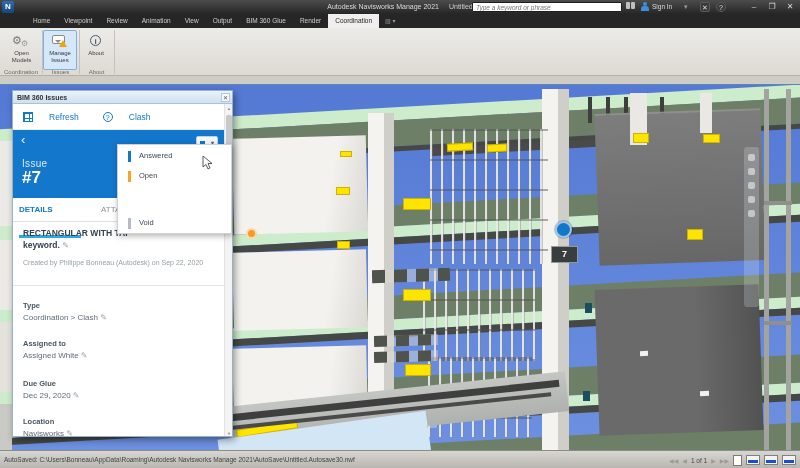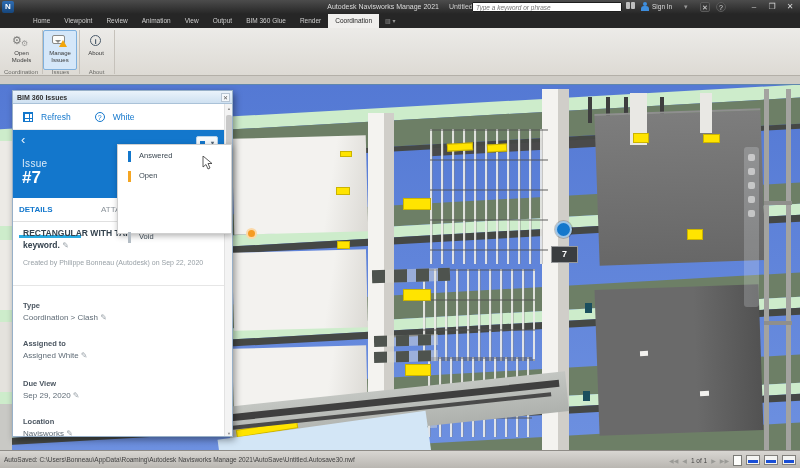--- a/index.html
+++ b/index.html
@@ -82,21 +82,21 @@
   
   .panel { position:absolute; left:12px; top:90px; width:221px; height:347px; background:#fff;
     border:1px solid #98b0c8; box-shadow:2px 3px 7px rgba(0,0,0,.4); z-index:50; overflow:hidden; }
   .p-title { position:absolute; left:0; top:0; width:100%; height:13px;
     background:linear-gradient(#eaf3fb,#cfe1f1); border-bottom:1px solid #aac2d8;
     font-size:7px; font-weight:bold; color:#333; line-height:13px; padding-left:4px; }
   .p-close { position:absolute; right:2px; top:2px; width:9px; height:9px; font-size:6px; line-height:9px;
     text-align:center; color:#555; border:1px solid #b8c6d4; background:#f4f8fb; }
   .p-toolbar { position:absolute; left:0; top:13px; width:100%; height:26px; background:#fff;
     border-bottom:1px solid #ececec; display:flex; align-items:center; padding-left:10px; gap:5px; }
-  .t-item { display:flex; align-items:center; gap:8px; color:#1377cc; font-size:8.5px; }
+  .t-item { display:flex; align-items:center; gap:16px; color:#1377cc; font-size:8.5px; }
   .grid-ic { width:10px; height:10px; border:1px solid #1377cc;
     background-image:linear-gradient(#1377cc 1px,transparent 1px),linear-gradient(90deg,#1377cc 1px,transparent 1px);
     background-size:5px 5px; }
   .q-ic { width:10px; height:10px; border:1px solid #1377cc; border-radius:50%; font-size:7px;
     line-height:10px; text-align:center; color:#1377cc; }
   .t-gap { width:14px; }
   .p-head { position:absolute; left:0; top:39px; width:100%; height:68px; background:#1377cc; color:#fff; }
   .back { position:absolute; left:8px; top:3px; font-size:13px; line-height:13px; color:#e8f2fb; }
   .issue-lbl { position:absolute; left:9px; top:28px; font-size:10px; letter-spacing:.3px; color:#dcebf8; }
   .issue-num { position:absolute; left:9px; top:38px; font-size:17px; font-weight:bold; }
@@ -326,21 +326,21 @@
     <div class="p-close">✕</div>
 
     <div class="p-toolbar">
       <div class="t-item">
         <span class="grid-ic"></span>
         <span>Refresh</span>
       </div>
       <div class="t-gap"></div>
       <div class="t-item">
         <span class="q-ic">?</span>
-        <span>White</span>
+        <span>Clash</span>
       </div>
     </div>
 
     <div class="p-head">
       <div class="back">‹</div>
       <div class="issue-lbl">Issue</div>
       <div class="issue-num">#7</div>
       <div class="status-trigger">
           <i></i>
           <b>▾</b>
@@ -366,23 +366,23 @@
         <span>Coordination &gt; Clash</span>
         <span class="pencil">✎</span>
       </div>
 
       <div class="fld-l" style="top:117px;">Assigned to</div>
       <div class="fld-v" style="top:129px;">
         <span>Assigned White</span>
         <span class="pencil">✎</span>
       </div>
 
-      <div class="fld-l" style="top:157px;">Due View</div>
+      <div class="fld-l" style="top:157px;">Due Glue</div>
       <div class="fld-v" style="top:169px;">
-        <span>Sep 29, 2020</span>
+        <span>Dec 29, 2020</span>
         <span class="pencil">✎</span>
       </div>
 
       <div class="fld-l" style="top:195px;">Location</div>
       <div class="fld-v" style="top:207px;">
         <span>Navisworks</span>
         <span class="pencil">✎</span>
       </div>
     </div>
 
@@ -395,21 +395,21 @@
 
   <div class="dropdown">
     <div class="dd-item" style="top:4px;">
       <span class="dd-bar" style="background:#1377cc;"></span>
       <span class="dd-lbl">Answered</span>
     </div>
     <div class="dd-item" style="top:24px;">
       <span class="dd-bar" style="background:#f5a623;"></span>
       <span class="dd-lbl">Open</span>
     </div>
-    <div class="dd-item" style="top:85px;padding-left:44px;">
+    <div class="dd-item" style="top:71px;padding-left:44px;">
       <span class="dd-bar" style="background:#b3bcc4;"></span>
       <span class="dd-lbl">Void</span>
     </div>
   </div>
 
   <svg class="cursor" width="12" height="14" viewBox="0 0 12 14">
     <polygon points="1,0 1,11 4,8.5 6,13 8,12 6,7.5 10,7.5" fill="#ffffff" stroke="#333" stroke-width="0.8"></polygon>
   </svg>
 
   <div class="statusbar">

